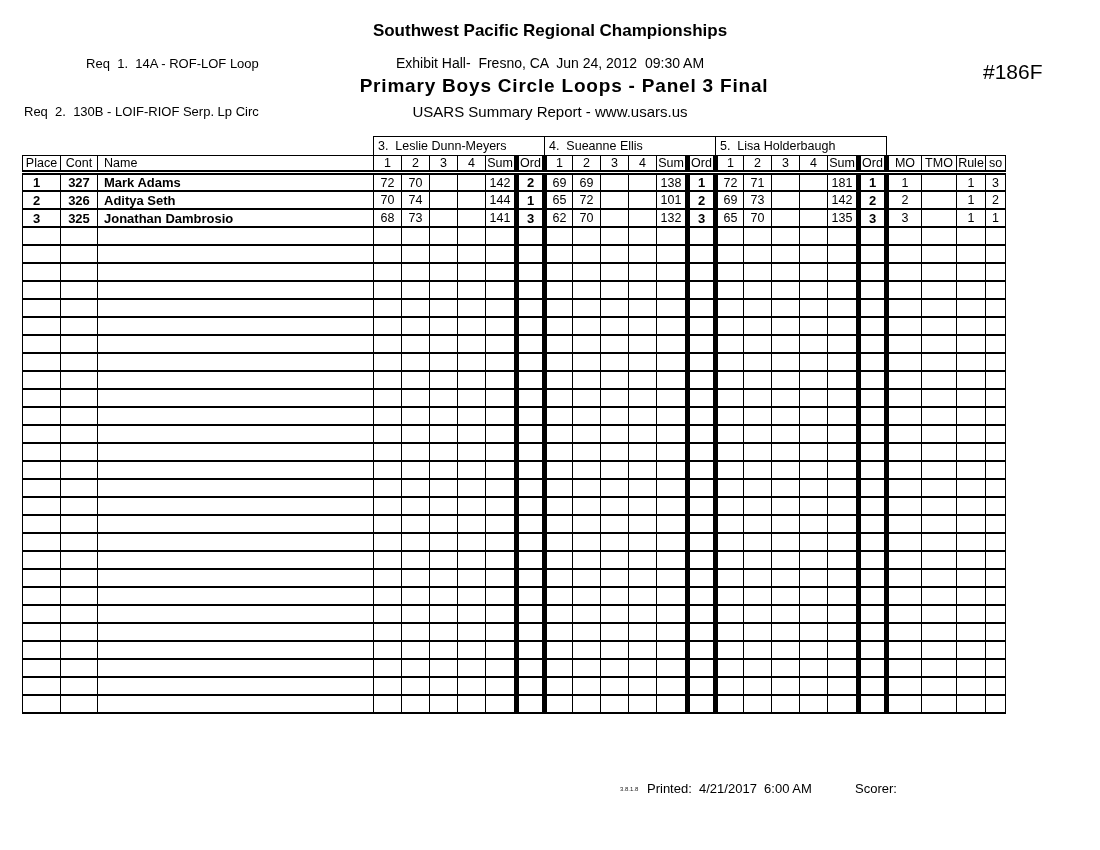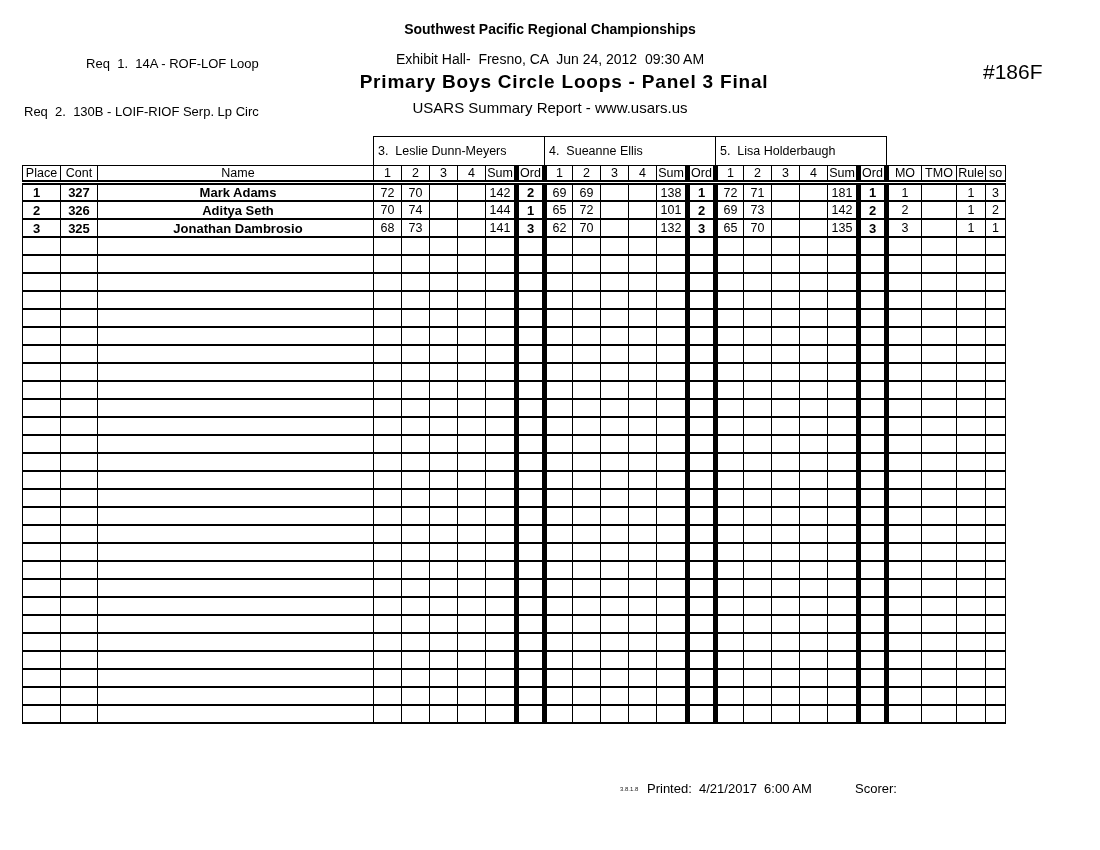--- a/index.html
+++ b/index.html
@@ -8,37 +8,37 @@
     width: 1100px; height: 850px;
     background: #ffffff; color: #000;
     font-family: "Liberation Sans", sans-serif;
   }
   .page { position: relative; width: 1100px; height: 850px; overflow: hidden; background: #fff; }
 
   
   .req-block { position: absolute; left: 24px; top: 24px; font-size: 13px; line-height: 16px; white-space: pre; text-align: right; }
   .event-number { position: absolute; left: 983px; top: 22px; font-size: 21px; font-weight: normal; margin-top: 38px; }
   .title-block { position: absolute; left: 0; top: 21px; width: 1100px; text-align: center; }
-  .title-main   { font-size: 14px; font-weight: bold; }
+  .title-main   { font-size: 17px; font-weight: bold; }
   .title-venue  { font-size: 14px; margin-top: 14px; white-space: pre; }
   .title-event  { font-size: 19px; font-weight: bold; letter-spacing: 0.8px; margin-top: 4px; padding-left: 28px; }
   .title-report { font-size: 15px; margin-top: 6px; text-align: center; }
 
   
   .score-table { position: absolute; left: 22px; top: 136px; border-collapse: collapse; table-layout: fixed; }
   .score-table td {
     border: 1px solid #000; border-top-width: 2px; border-bottom-width: 2px;
     height: 18px; padding: 0 1px; font-size: 12.5px; text-align: center;
     white-space: pre; overflow: hidden;
   }
-  tr.judge-row td.judge-name { border: 1px solid #000; text-align: left; padding-left: 4px; height: 29px; font-size: 12.5px; }
+  tr.judge-row td.judge-name { border: 1px solid #000; text-align: left; padding-left: 4px; height: 19px; font-size: 12.5px; }
   tr.judge-row td.blank { border: none; }
   tr.col-head td { border: 1px solid #000; border-bottom: 5px double #000; height: 17px; }
   .score-table .ord { border-left: 5px solid #000 !important; border-right: 5px solid #000 !important; }
-  .score-table .name-col { text-align: center; padding-left: 6px !important; }
+  .score-table .name-col { text-align: left; padding-left: 6px !important; }
   .score-table .place-col { text-align: left !important; padding-left: 10px !important; }
   .score-table .b { font-weight: bold; font-size: 13px; }
 
   
   .footer-version { position: absolute; left: 620px; top: 786px; font-size: 6px; color: #222; }
   .footer-printed { position: absolute; left: 647px; top: 781px; font-size: 13px; white-space: pre; }
   .footer-scorer  { position: absolute; left: 855px; top: 781px; font-size: 13px; }
 </style>
 </head>
 <body>

